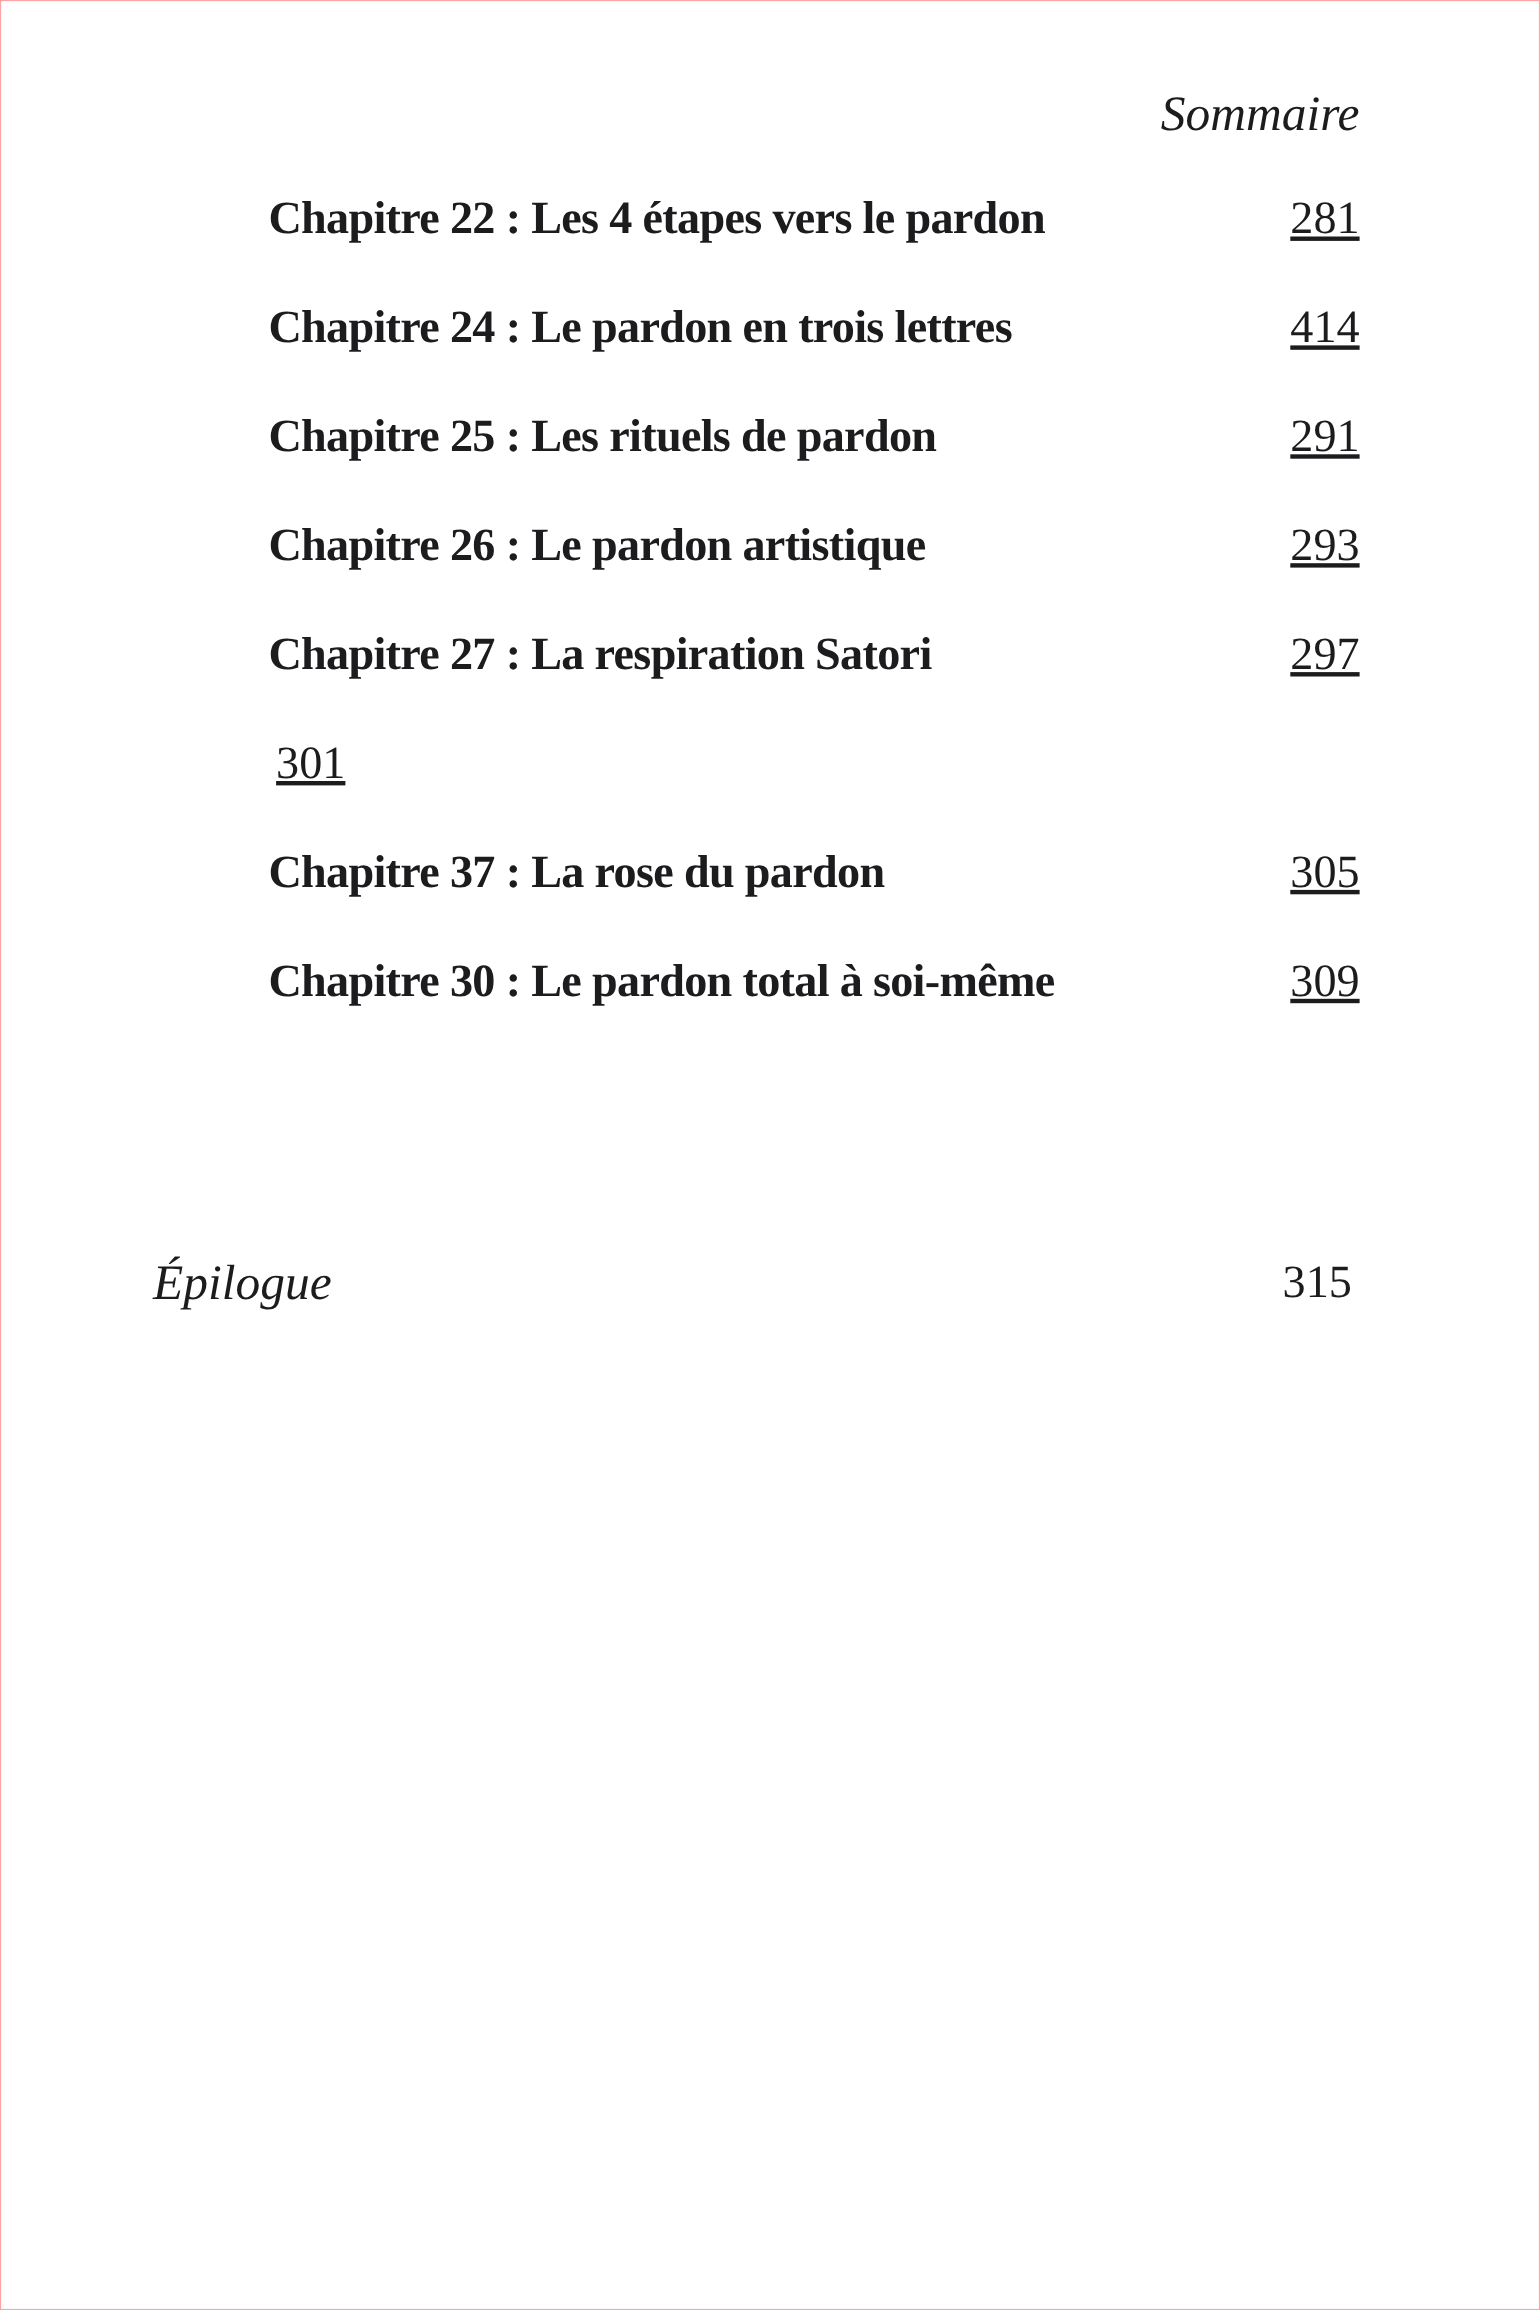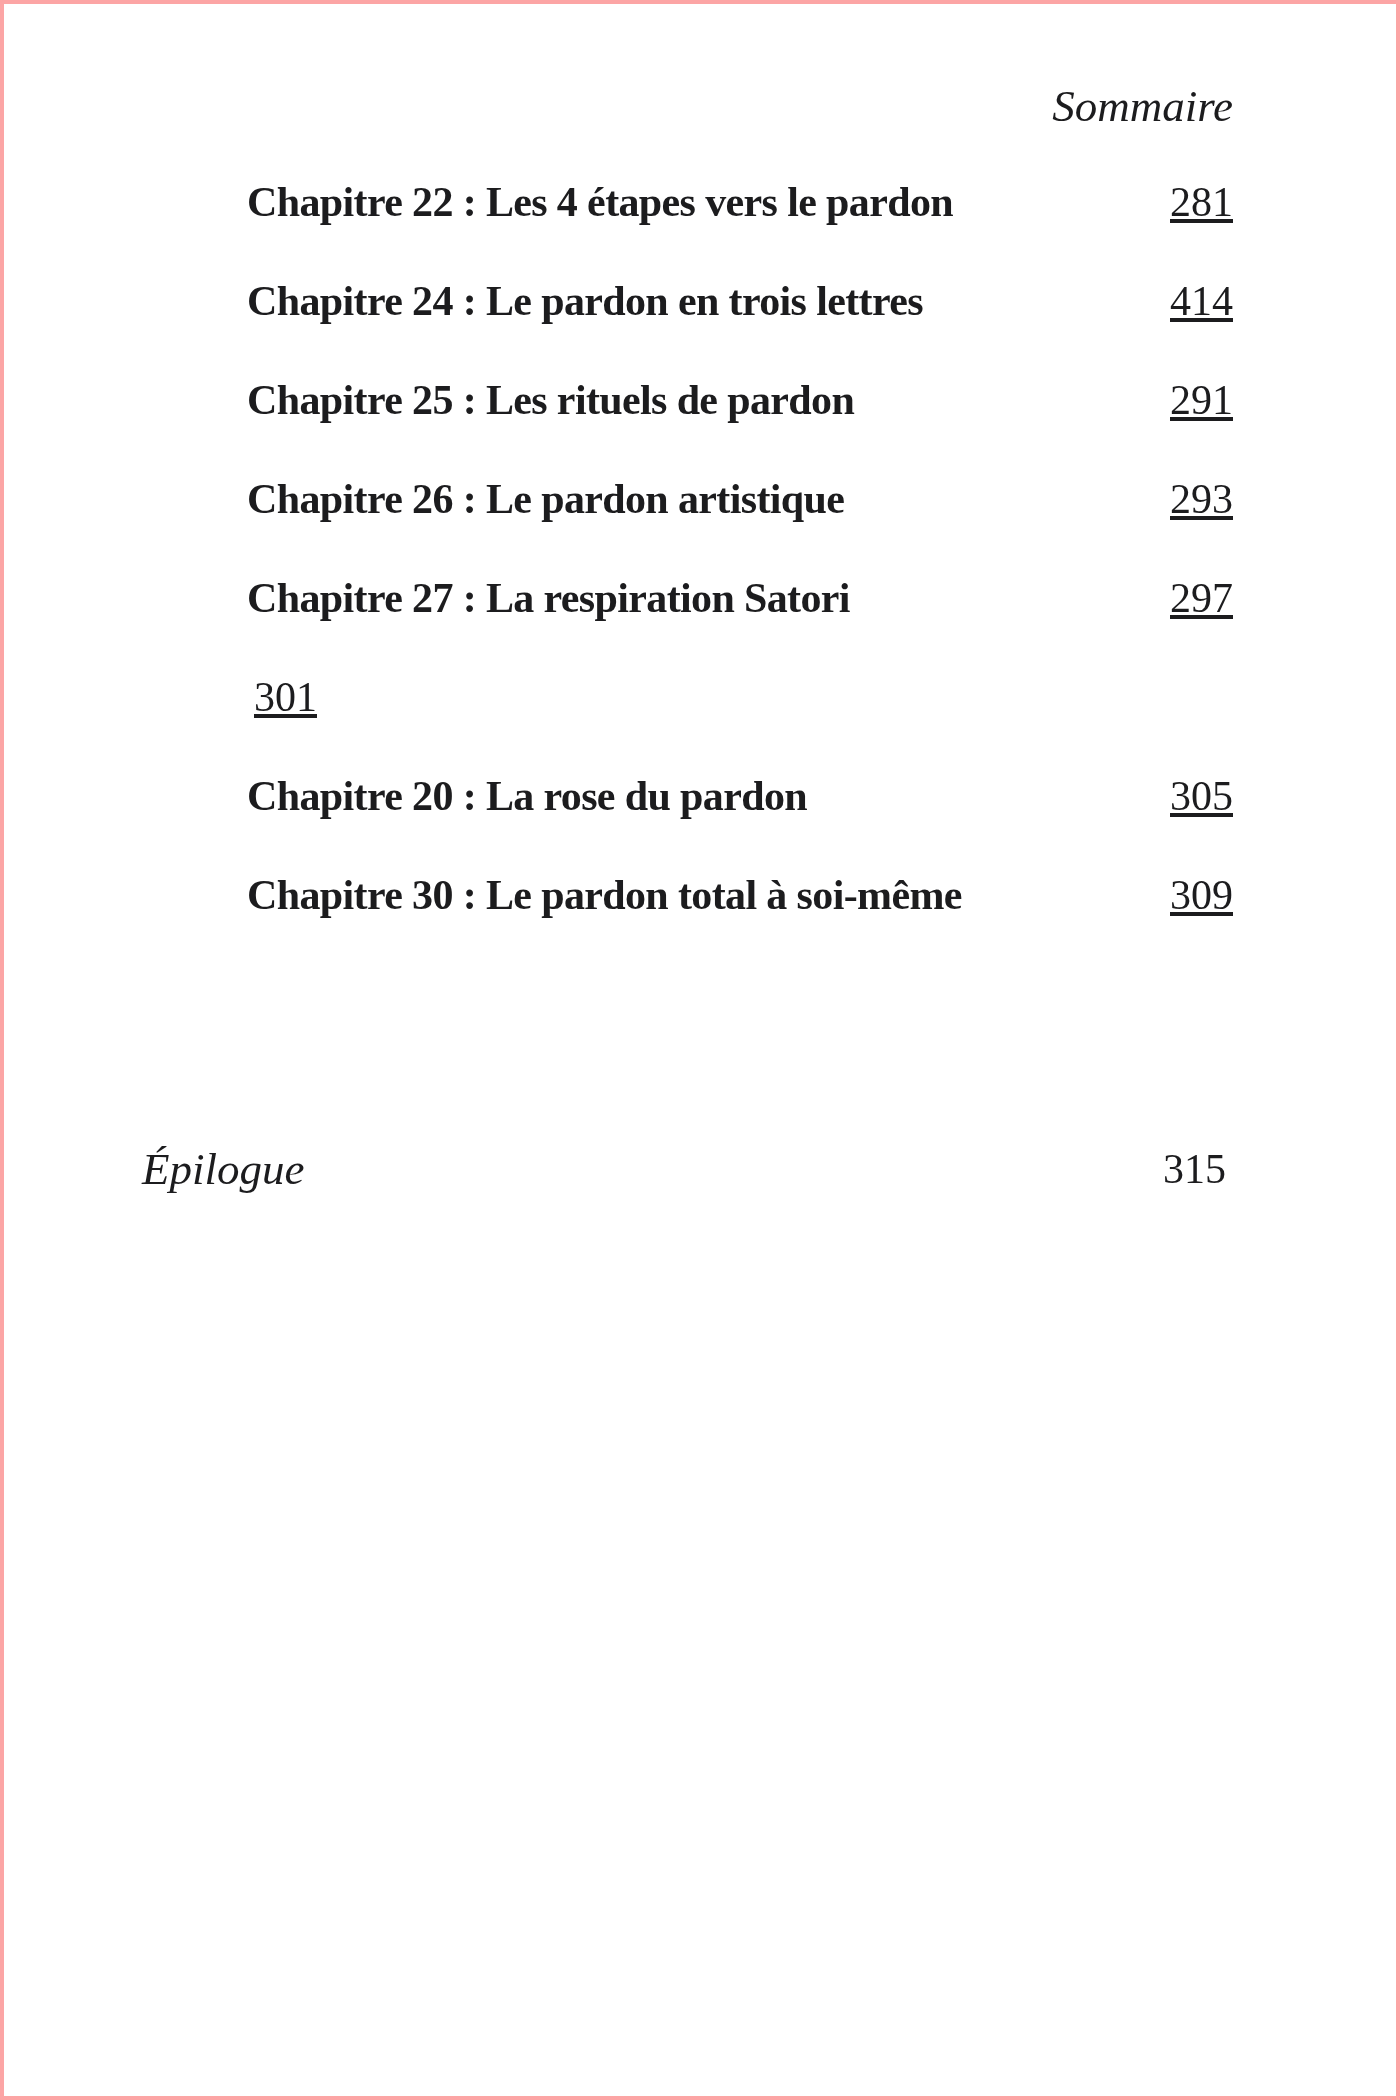--- a/index.html
+++ b/index.html
@@ -6,21 +6,21 @@
     margin: 0;
     padding: 0;
     background: #ffffff;
   }
   .page {
     position: relative;
     width: 1400px;
     height: 2100px;
     background: #ffffff;
     box-sizing: border-box;
-    border: 4px solid #fca5a5;
+    border: 1px solid #fca5a5;
     overflow: hidden;
     font-family: "Liberation Serif", "DejaVu Serif", serif;
     color: #1c1c1e;
   }
   .header-row {
     position: absolute;
     top: 78px;
     left: 243px;
     right: 163px; 
     text-align: right;
@@ -119,21 +119,21 @@
     <div class="toc-row">
       <span class="toc-label">Chapitre 27 : La respiration Satori</span>
       <span class="toc-page">297</span>
     </div>
 
     <div class="toc-row">
       <span class="toc-page">301</span>
     </div>
 
     <div class="toc-row">
-      <span class="toc-label">Chapitre 20 : La rose du pardon</span>
+      <span class="toc-label">Chapitre 37 : La rose du pardon</span>
       <span class="toc-page">305</span>
     </div>
 
     <div class="toc-row">
       <span class="toc-label">Chapitre 30 : Le pardon total à soi-même</span>
       <span class="toc-page">309</span>
     </div>
   </div>
 
   <div class="epilogue-row">

